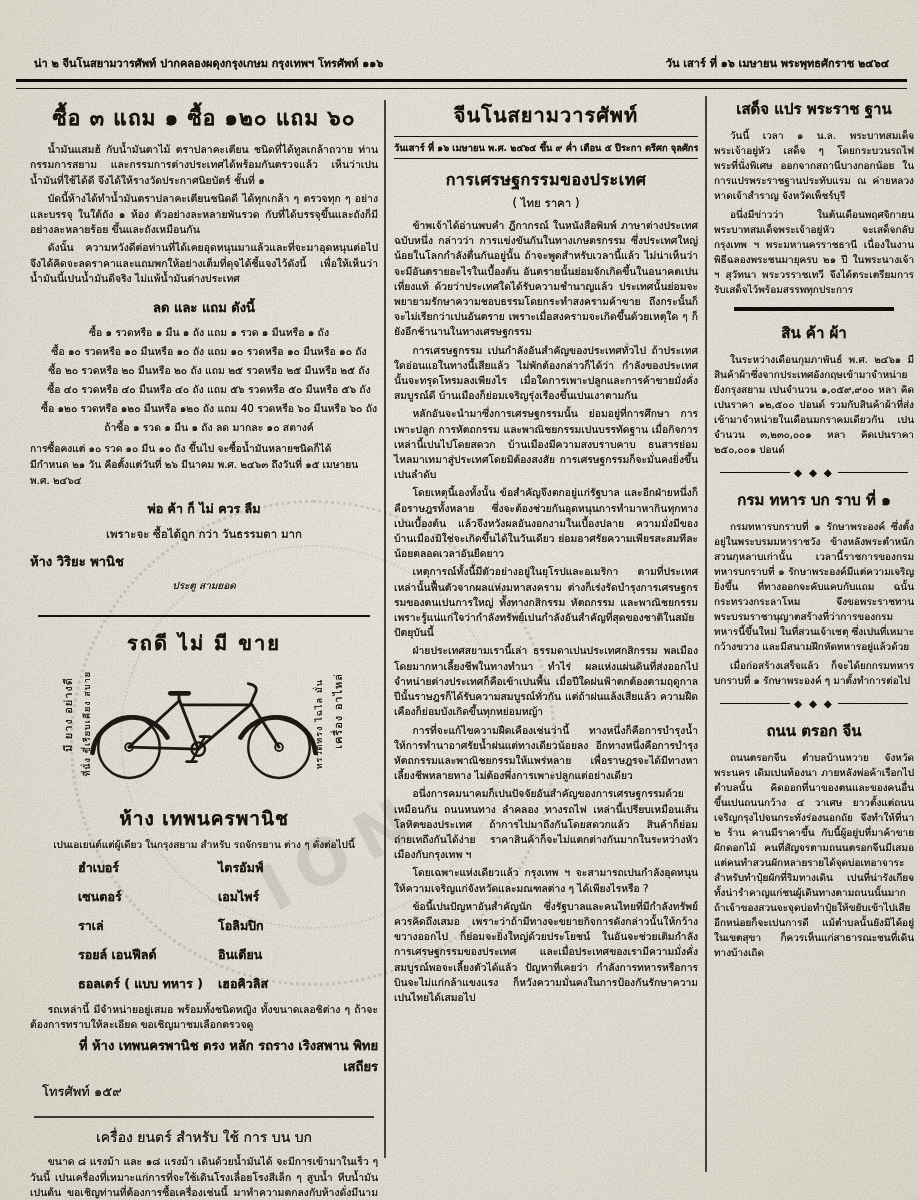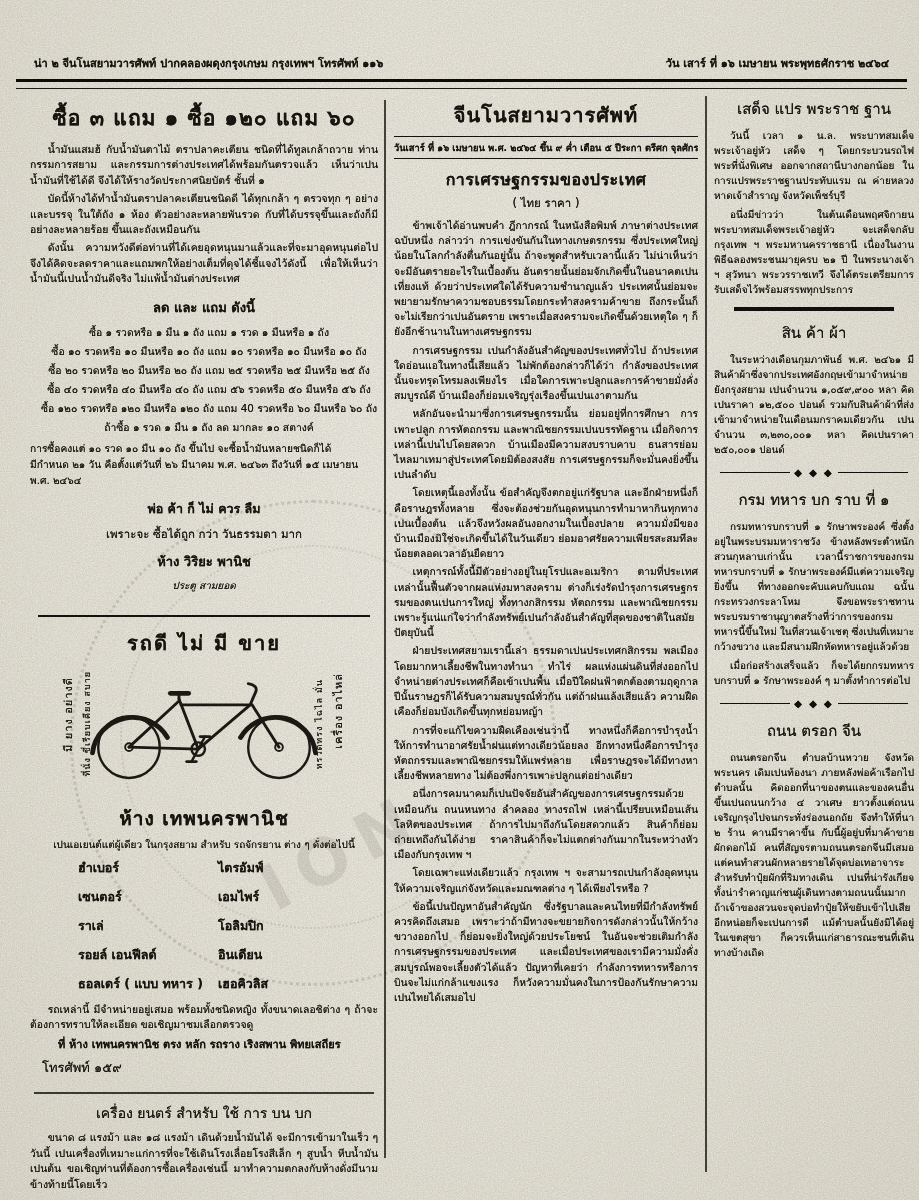--- a/index.html
+++ b/index.html
@@ -26,50 +26,50 @@
   .body-sm{font-size:10.4px;line-height:15.4px;text-align:justify;}
   .body-sm p{margin:0 0 3px 0;text-indent:1.7em;}
   
   .ad1-headline{font-size:21px;font-weight:bold;text-align:center;letter-spacing:1px;margin:6px 0 8px 0;}
   .subhead{font-size:13px;font-weight:bold;text-align:center;margin:10px 0 5px 0;}
   .offers{font-size:10.4px;line-height:19px;padding-left:10px;margin:0;}
   .offers div{white-space:nowrap;text-align:center;}
   .notes{font-size:10.2px;line-height:16px;margin-top:4px;}
   .closing1{font-size:12.5px;font-weight:bold;text-align:center;margin-top:10px;}
   .closing2{font-size:11.5px;text-align:center;margin-top:6px;}
-  .store1{font-size:13px;font-weight:bold;text-align:center;margin-top:8px;}
+  .store1{font-size:13px;font-weight:bold;margin-top:8px;}
   .loc1{font-size:10px;text-align:center;margin-top:6px;font-style:italic;}
   .lrule{border:none;border-top:2px solid #14130f;margin:22px 8px 10px 8px;}
   .ad2-headline{font-size:20px;font-weight:bold;text-align:center;letter-spacing:2px;margin:2px 0 6px 0;}
   .ad2-sub{font-size:11px;text-align:center;margin-bottom:2px;}
   .bike-wrap{position:relative;height:132px;margin:2px 0 0 0;}
   .bike-wrap svg{display:block;margin:4px auto 0 auto;}
   .vlabel{position:absolute;writing-mode:vertical-rl;transform:rotate(180deg);font-size:10px;letter-spacing:1px;white-space:nowrap;}
   .lbl-l1{left:30px;top:12px;font-size:11px;}
   .lbl-l2{left:50px;top:6px;font-size:9px;}
   .lbl-r1{right:52px;top:14px;font-size:9px;}
   .lbl-r2{right:30px;top:8px;font-size:11px;}
   .store2{font-size:19px;font-weight:bold;text-align:center;letter-spacing:1px;margin:6px 0 4px 0;}
   .store2-desc{font-size:10px;text-align:center;margin-bottom:6px;}
   .brands{display:grid;grid-template-columns:140px 1fr;row-gap:9px;padding-left:48px;font-size:12.5px;font-weight:bold;}
   .ad2-par{margin-top:8px;}
-  .ad2-addr{font-size:11px;font-weight:bold;margin-top:2px;padding-left:28px;}
+  .ad2-addr{font-size:13px;font-weight:bold;margin-top:2px;padding-left:28px;text-align:right;}
   .ad2-phone{font-size:13px;margin-top:4px;padding-left:12px;}
   .drule{border:none;border-top:2px solid #14130f;margin:14px 4px 8px 4px;opacity:.8;}
   .ad3-headline{font-size:14px;font-weight:normal;text-align:center;margin:2px 0 6px 0;}
   
   .masthead{font-size:20px;font-weight:bold;text-align:center;letter-spacing:1px;margin:4px 0 5px 0;}
   .mrule{border:none;border-top:1.5px solid #14130f;margin:3px 0;}
   .dateline{font-size:9.3px;font-weight:bold;text-align:center;white-space:nowrap;overflow:hidden;margin:3px 0;}
   .article-headline{font-size:16px;font-weight:bold;text-align:center;letter-spacing:.5px;margin:8px 0 2px 0;}
   .byline{font-size:11.5px;text-align:center;margin-bottom:6px;}
   .center-body{font-size:10.3px;line-height:15.2px;text-align:justify;}
   .center-body p{margin:0 0 3px 0;text-indent:1.8em;}
   
-  .rhead{font-size:15px;font-weight:normal;text-align:center;margin:2px 0 7px 0;}
+  .rhead{font-size:15px;font-weight:bold;text-align:center;margin:2px 0 7px 0;}
   .right-body{font-size:10px;line-height:15px;text-align:justify;}
   .right-body p{margin:0 0 4px 0;text-indent:1.6em;}
   .thickrule{height:4px;background:#100f0c;width:160px;margin:10px auto 10px auto;}
   .bead{display:flex;align-items:center;margin:10px 6px;color:#100f0c;font-size:10px;letter-spacing:2px;}
   .bead::before,.bead::after{content:"";flex:1;border-top:1.6px solid #100f0c;}
   .bead span{padding:0 4px;}
   
   .wm-circle{position:absolute;left:70px;top:500px;width:480px;height:480px;border:3px dotted rgba(40,35,20,.14);border-radius:50%;pointer-events:none;}
   .wm-circle2{position:absolute;left:120px;top:545px;width:380px;height:380px;border:2px dotted rgba(40,35,20,.10);border-radius:50%;pointer-events:none;}
   .wm-text{position:absolute;left:255px;top:815px;font-size:64px;font-weight:bold;letter-spacing:14px;color:rgba(50,44,26,.10);transform:rotate(-28deg);pointer-events:none;}

